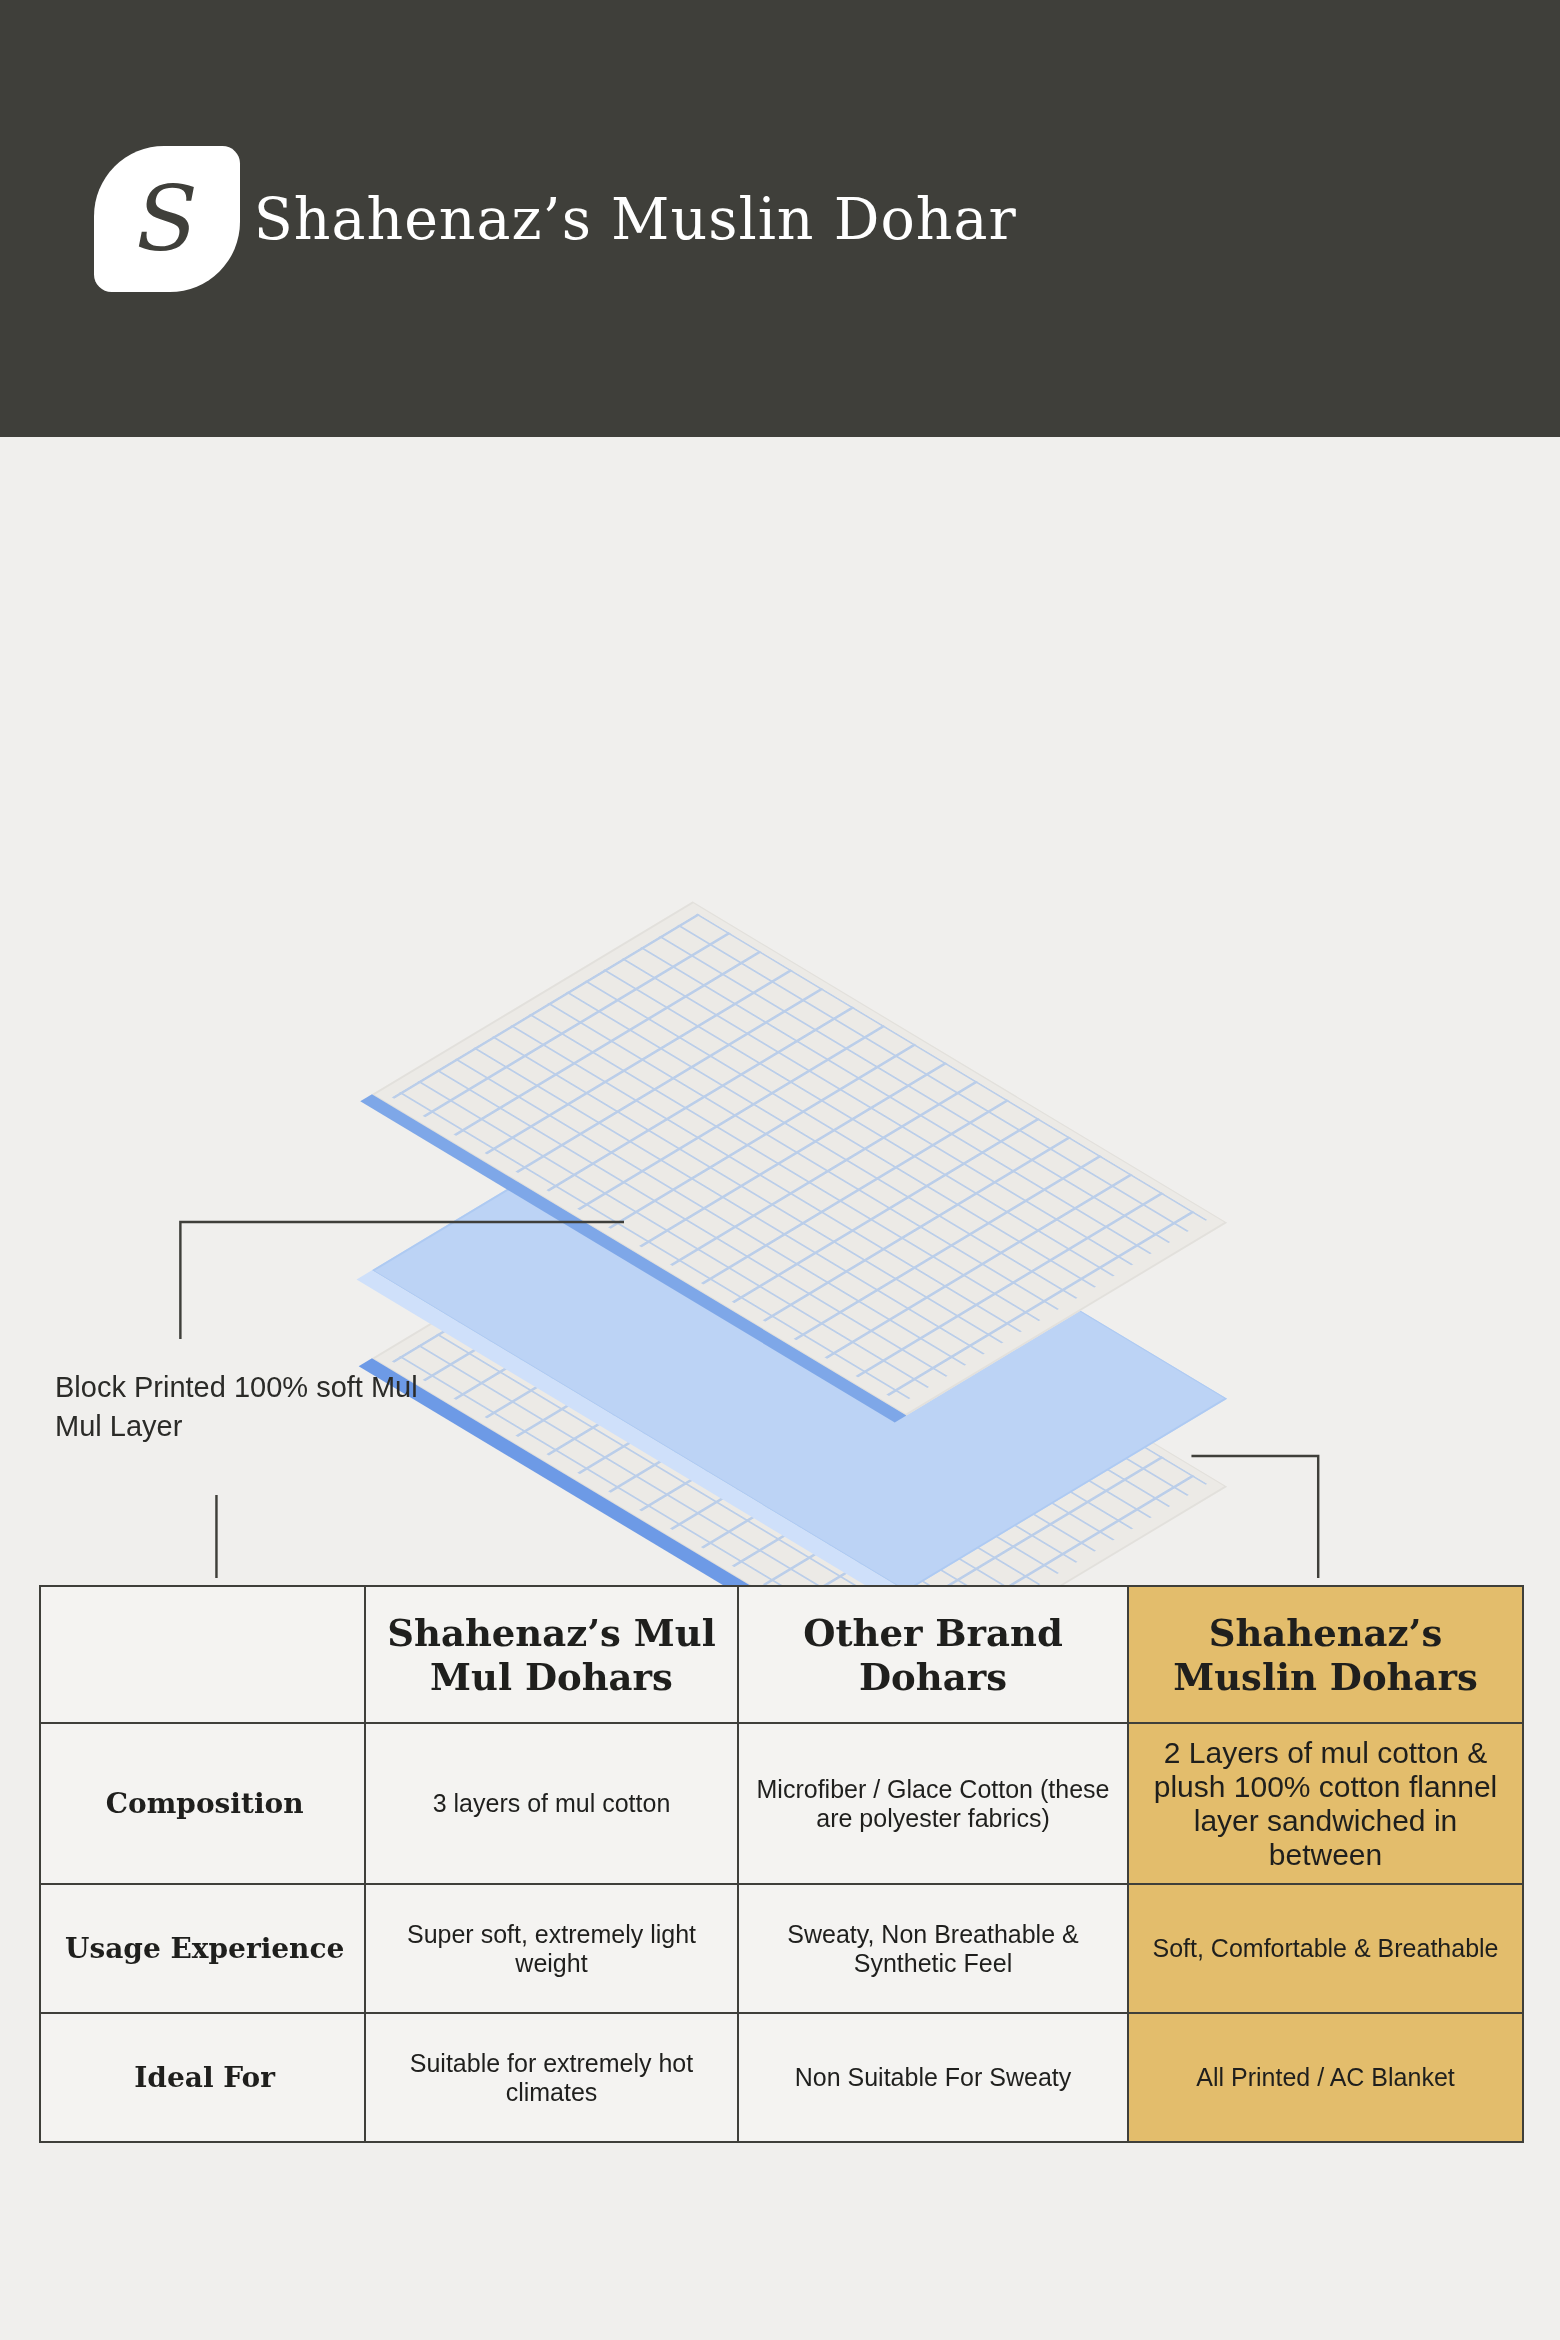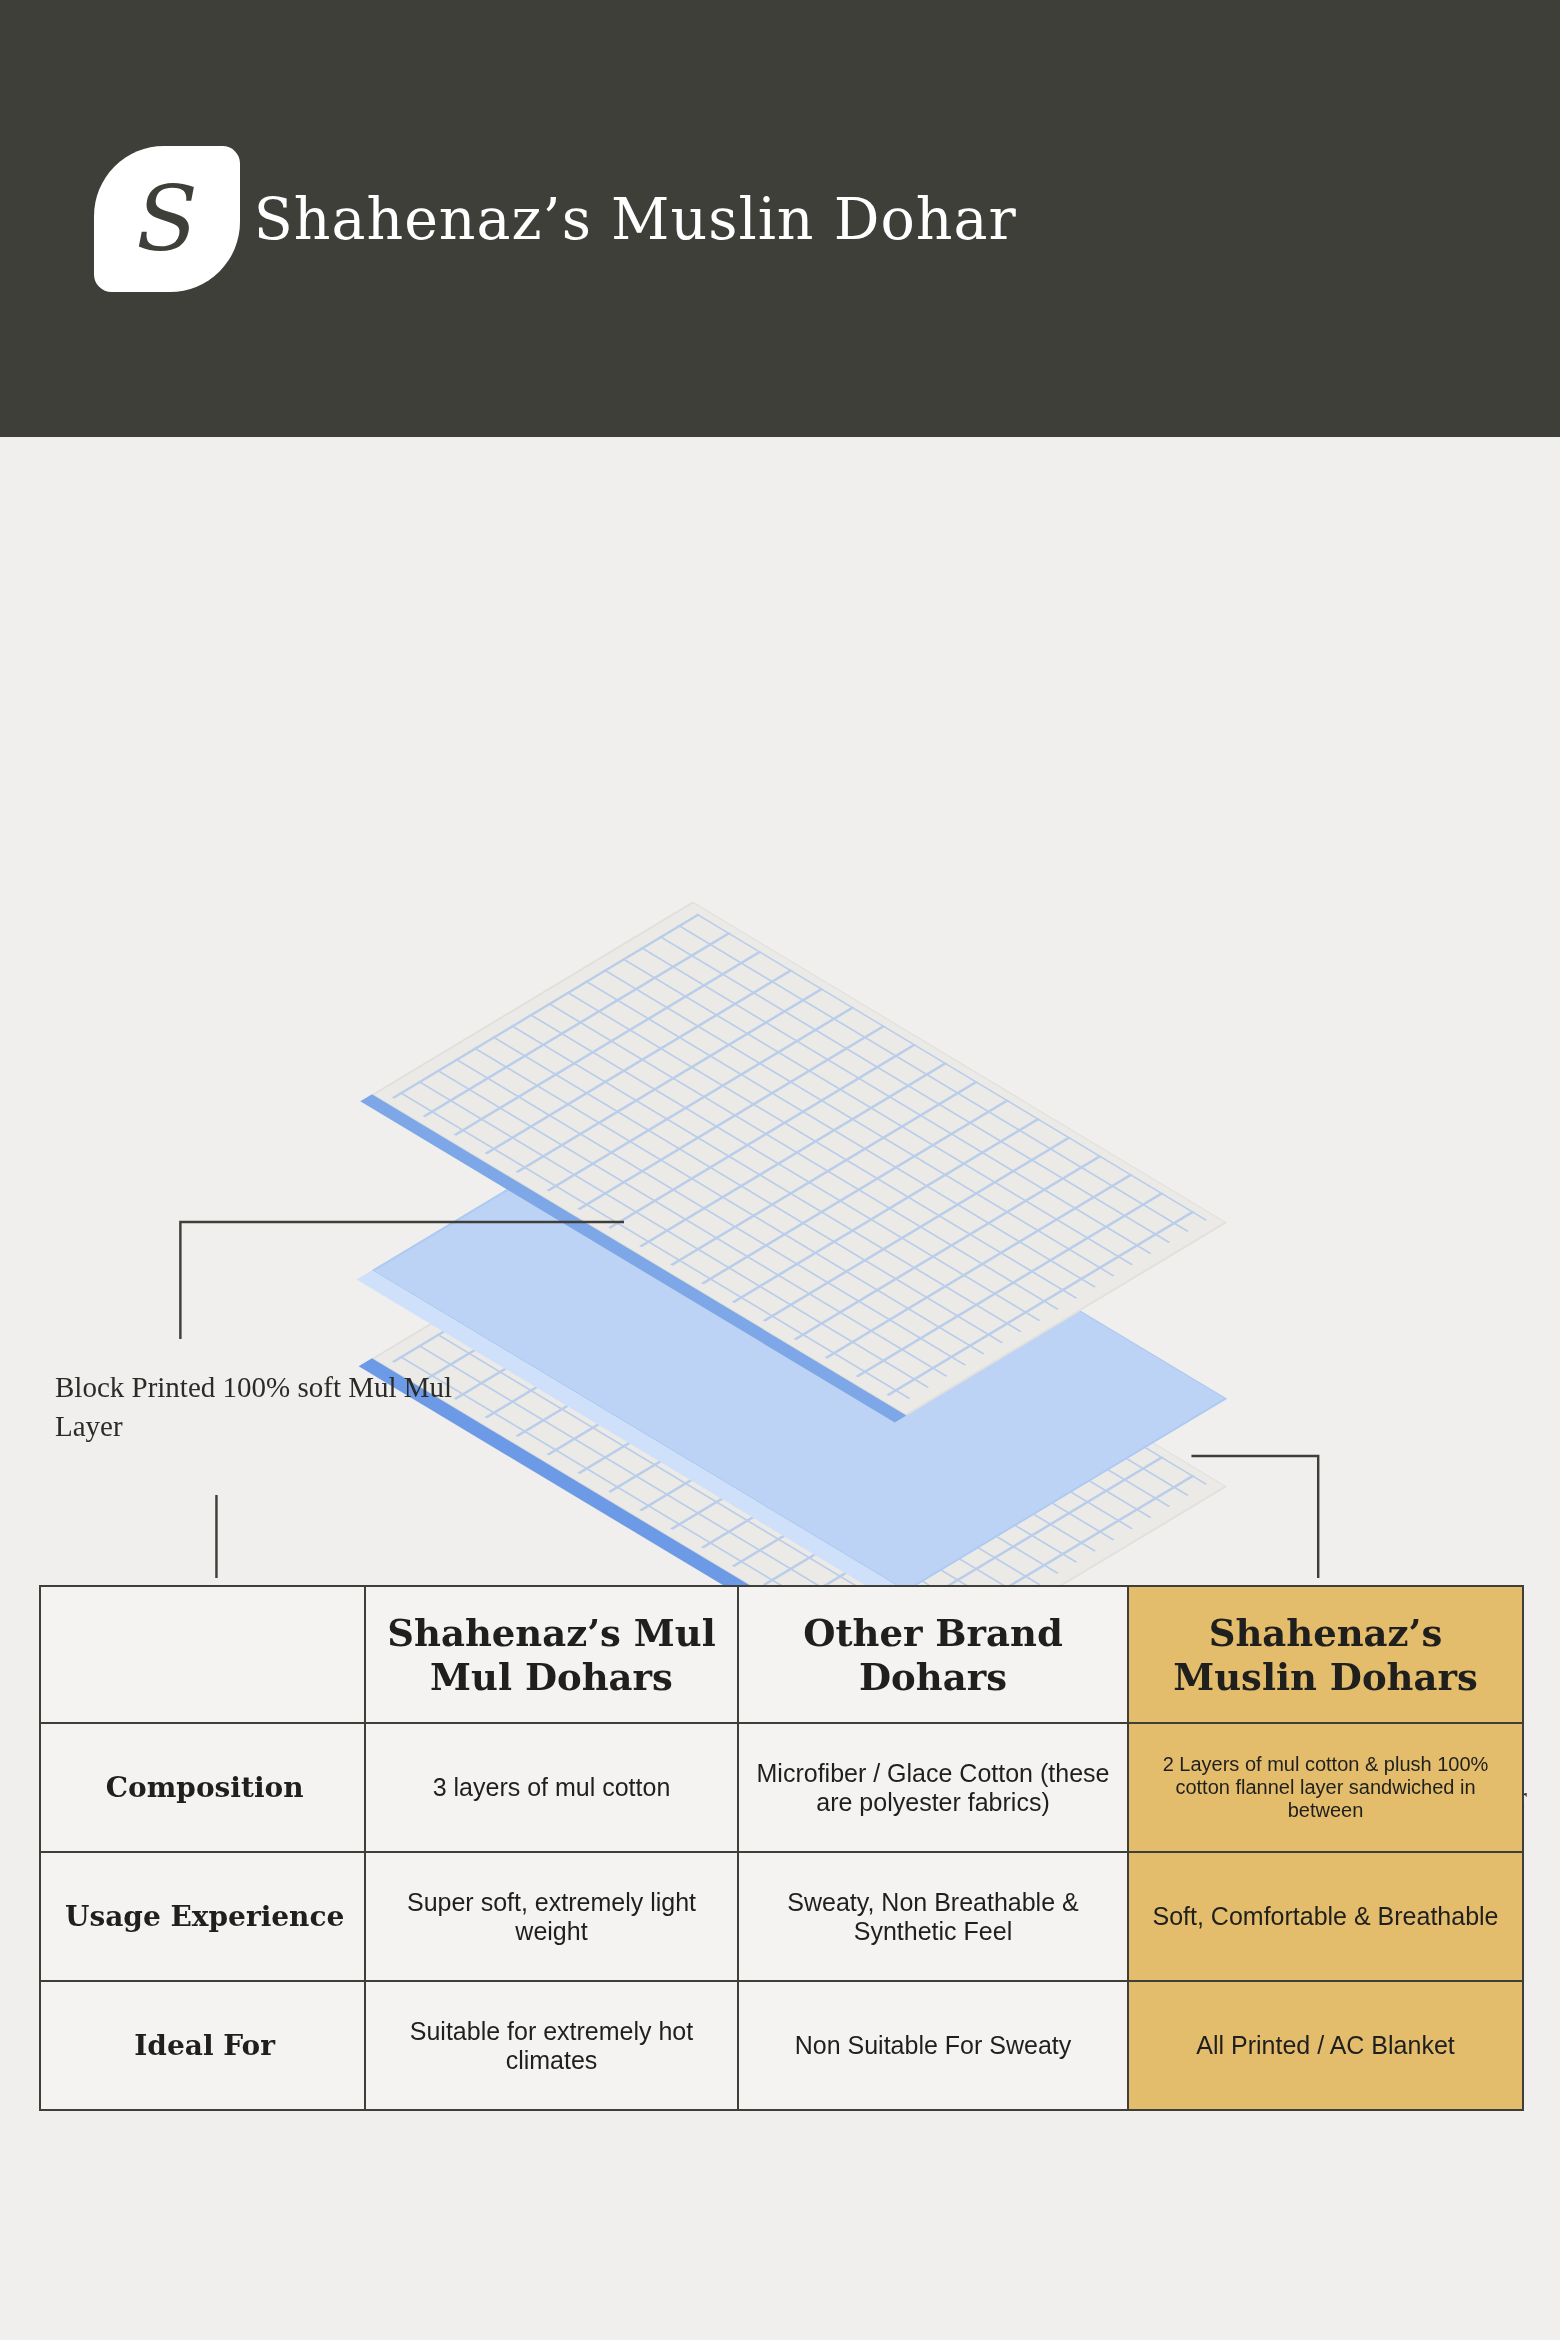--- a/index.html
+++ b/index.html
@@ -143,21 +143,21 @@
   .leaders {
     position: absolute;
     left: 0;
     top: 0;
     width: 1560px;
     height: 1141px;
     pointer-events: none;
   }
   .label {
     position: absolute;
-    font-family: Liberation Serif, serif;
+    font-family: Liberation Sans, sans-serif;
     color: #2b2b28;
     font-size: 29px;
     line-height: 1.35;
   }
   #label-left {
     left: 55px;
     top: 931px;
     width: 410px;
     text-align: left;
   }
@@ -208,21 +208,21 @@
     font-size: 25px;
     background: #f4f3f1;
   }
   tbody td.rowhead {
     font-family: "DejaVu Serif", serif;
     font-weight: bold;
     font-size: 28px;
     padding-left: 18px;
   }
   tbody td.highlight { background: #e3bd6c; }
-  tbody td.small { font-size: 20px; }
+  tbody td.small { font-size: 30px; }
 </style>
 </head>
 <body>
 
 <div class="header">
   <div class="logo-mark">
     <div class="blob"></div>
     <div class="swirl">S</div>
   </div>
   <div class="brand-title">Shahenaz’s Muslin Dohar</div>

